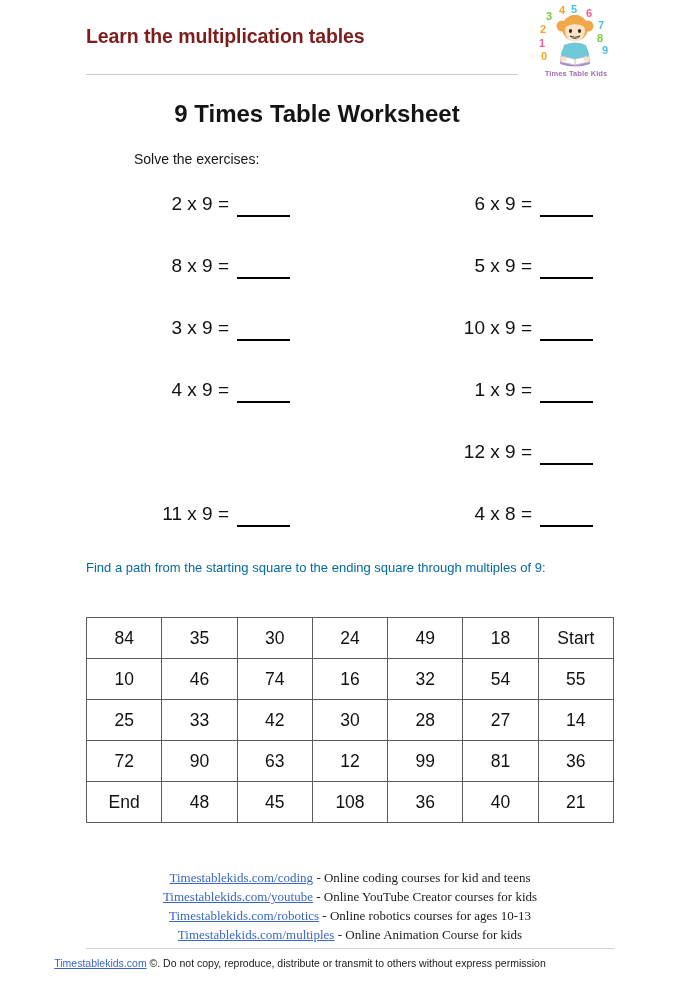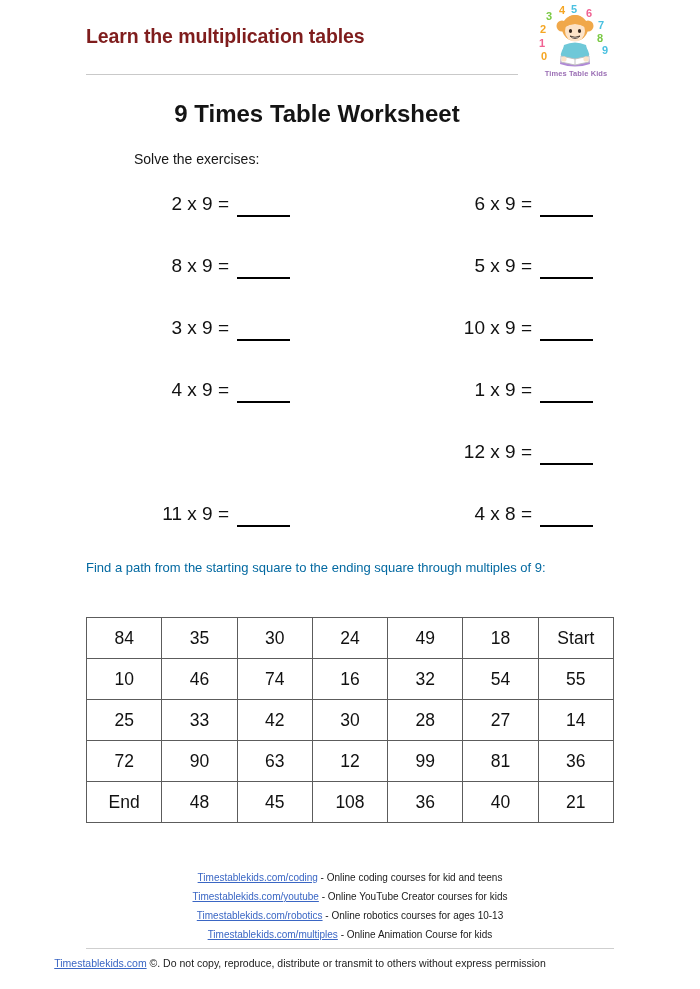--- a/index.html
+++ b/index.html
@@ -156,24 +156,25 @@
 
   
   .footer-links {
     position: absolute;
     left: 0;
     top: 868px;
     width: 700px;
     text-align: center;
   }
   .footer-line {
-    font-size: 10px;
+    font-size: 13px;
     line-height: 19px;
     color: #1a1a1a;
     white-space: nowrap;
+    font-family: Liberation Serif, serif;
   }
   .footer-link {
     color: #3a66c4;
     text-decoration: underline;
   }
   .footer-rule {
     position: absolute;
     left: 86px;
     top: 948px;
     width: 528px;

